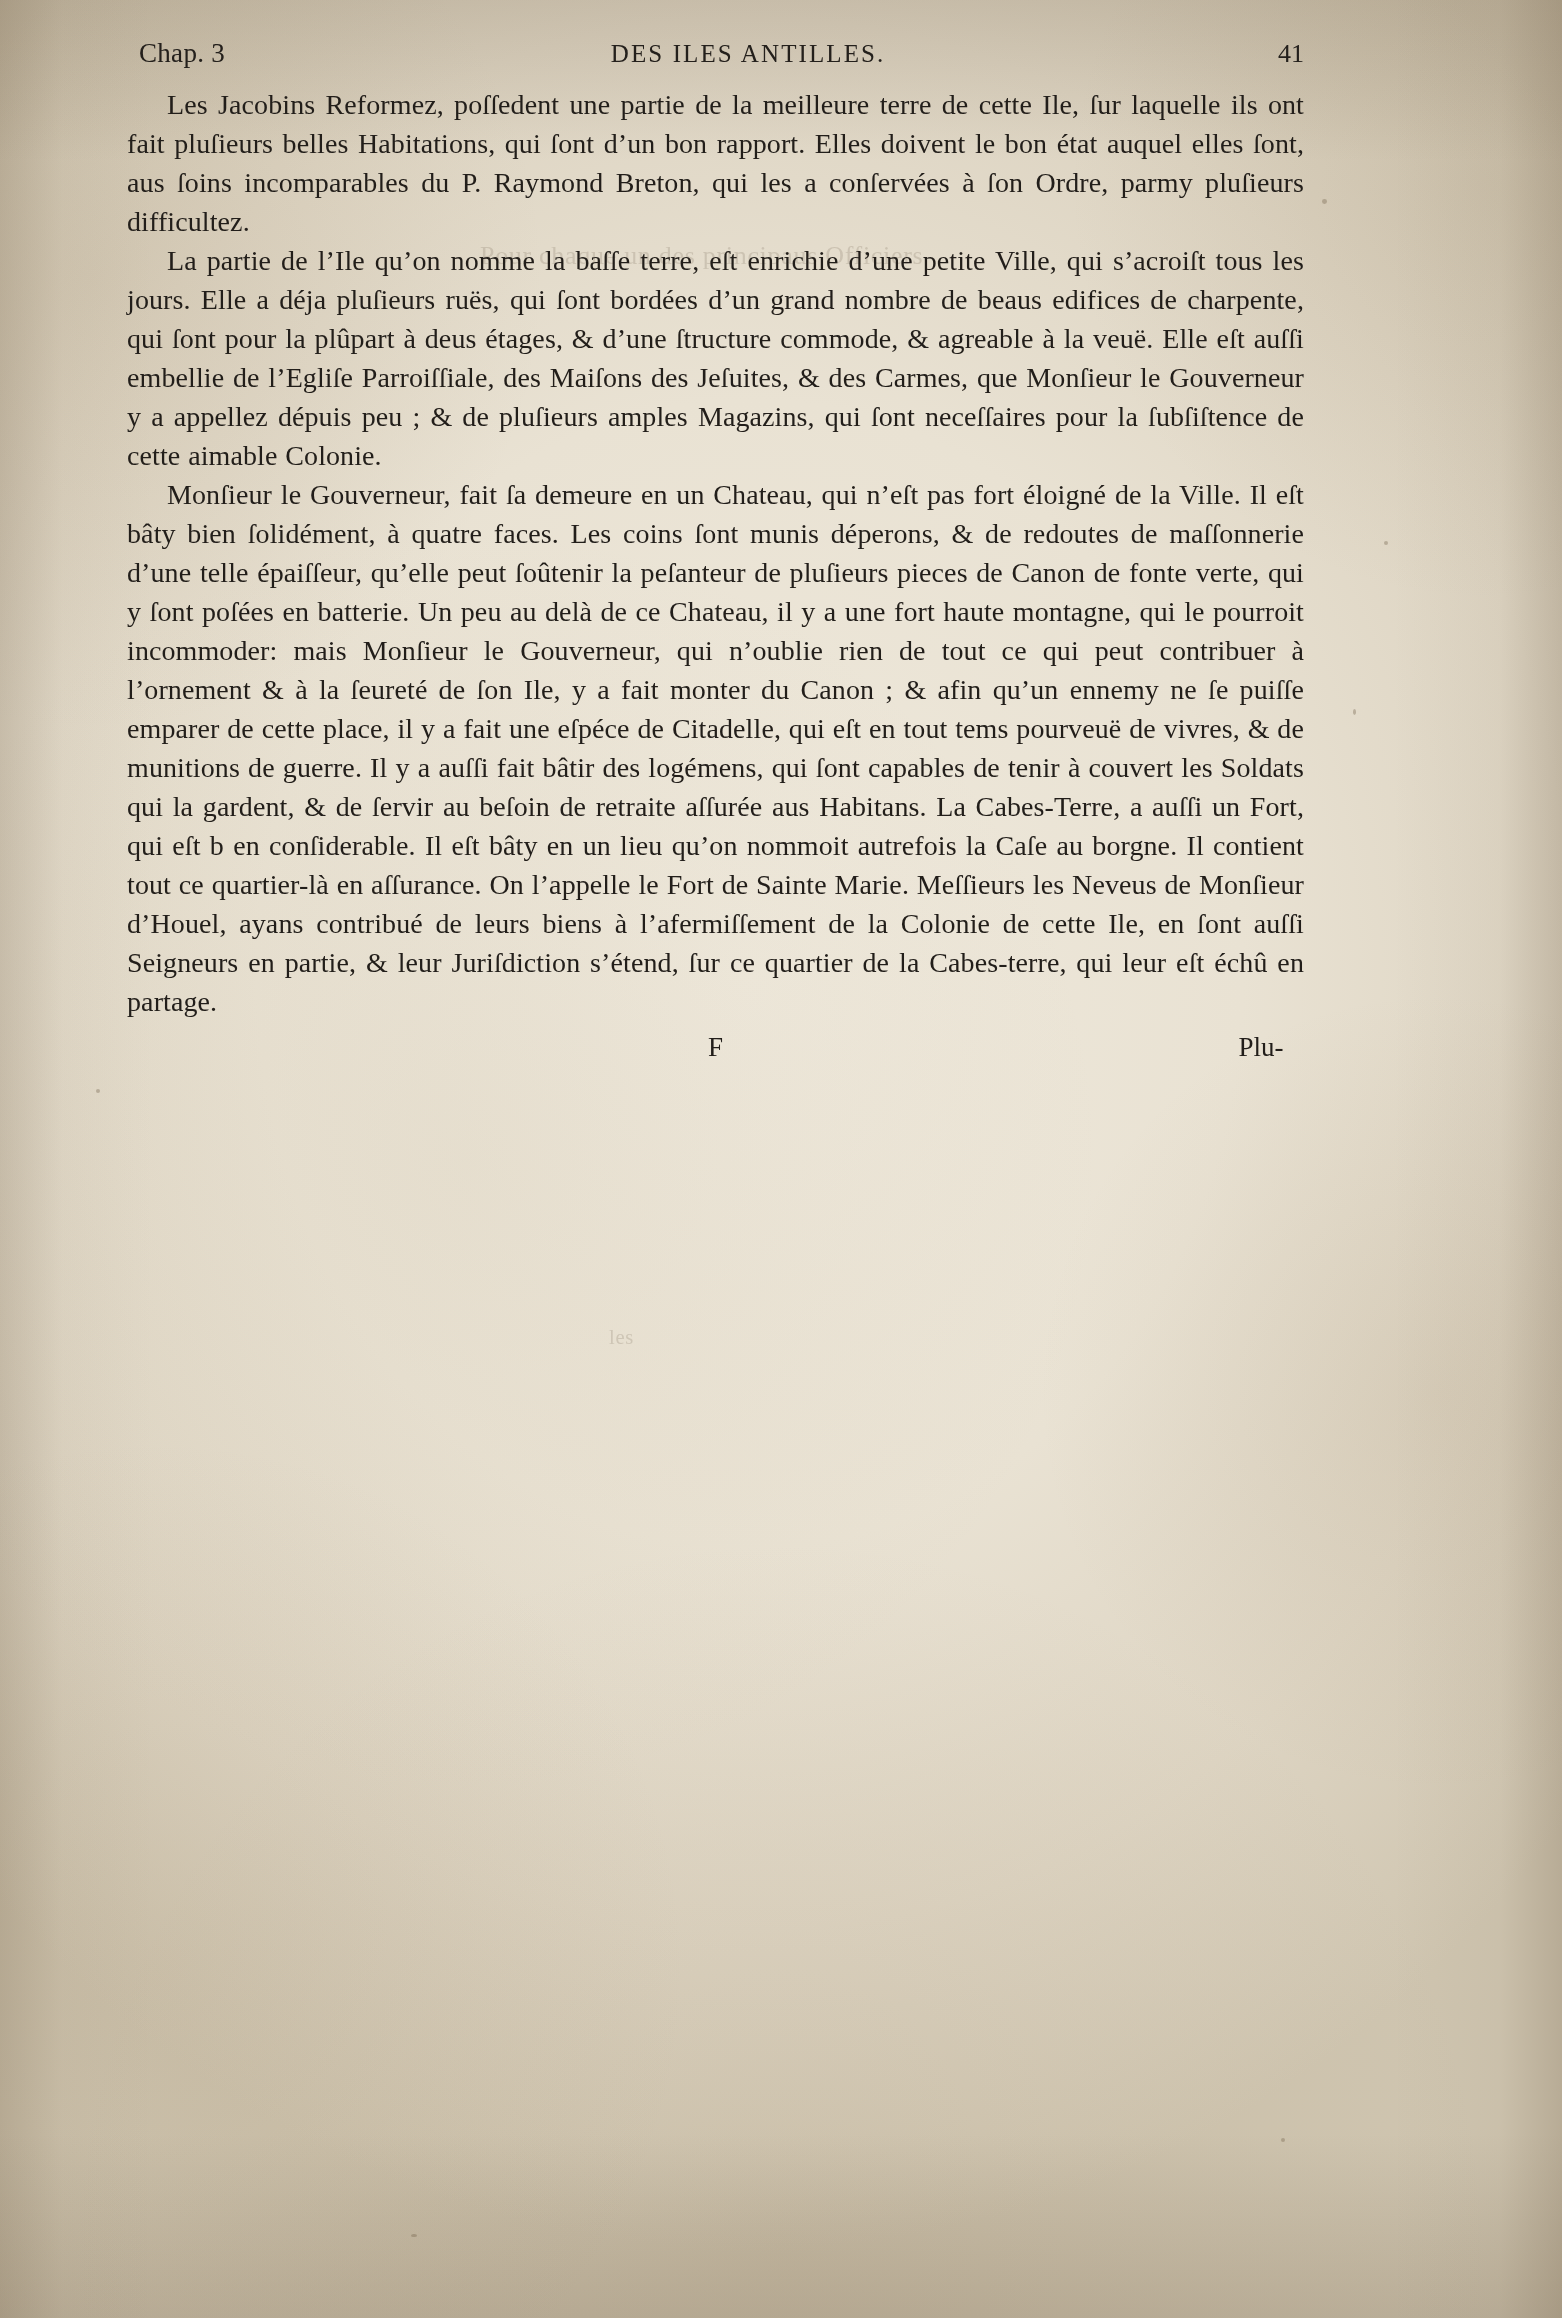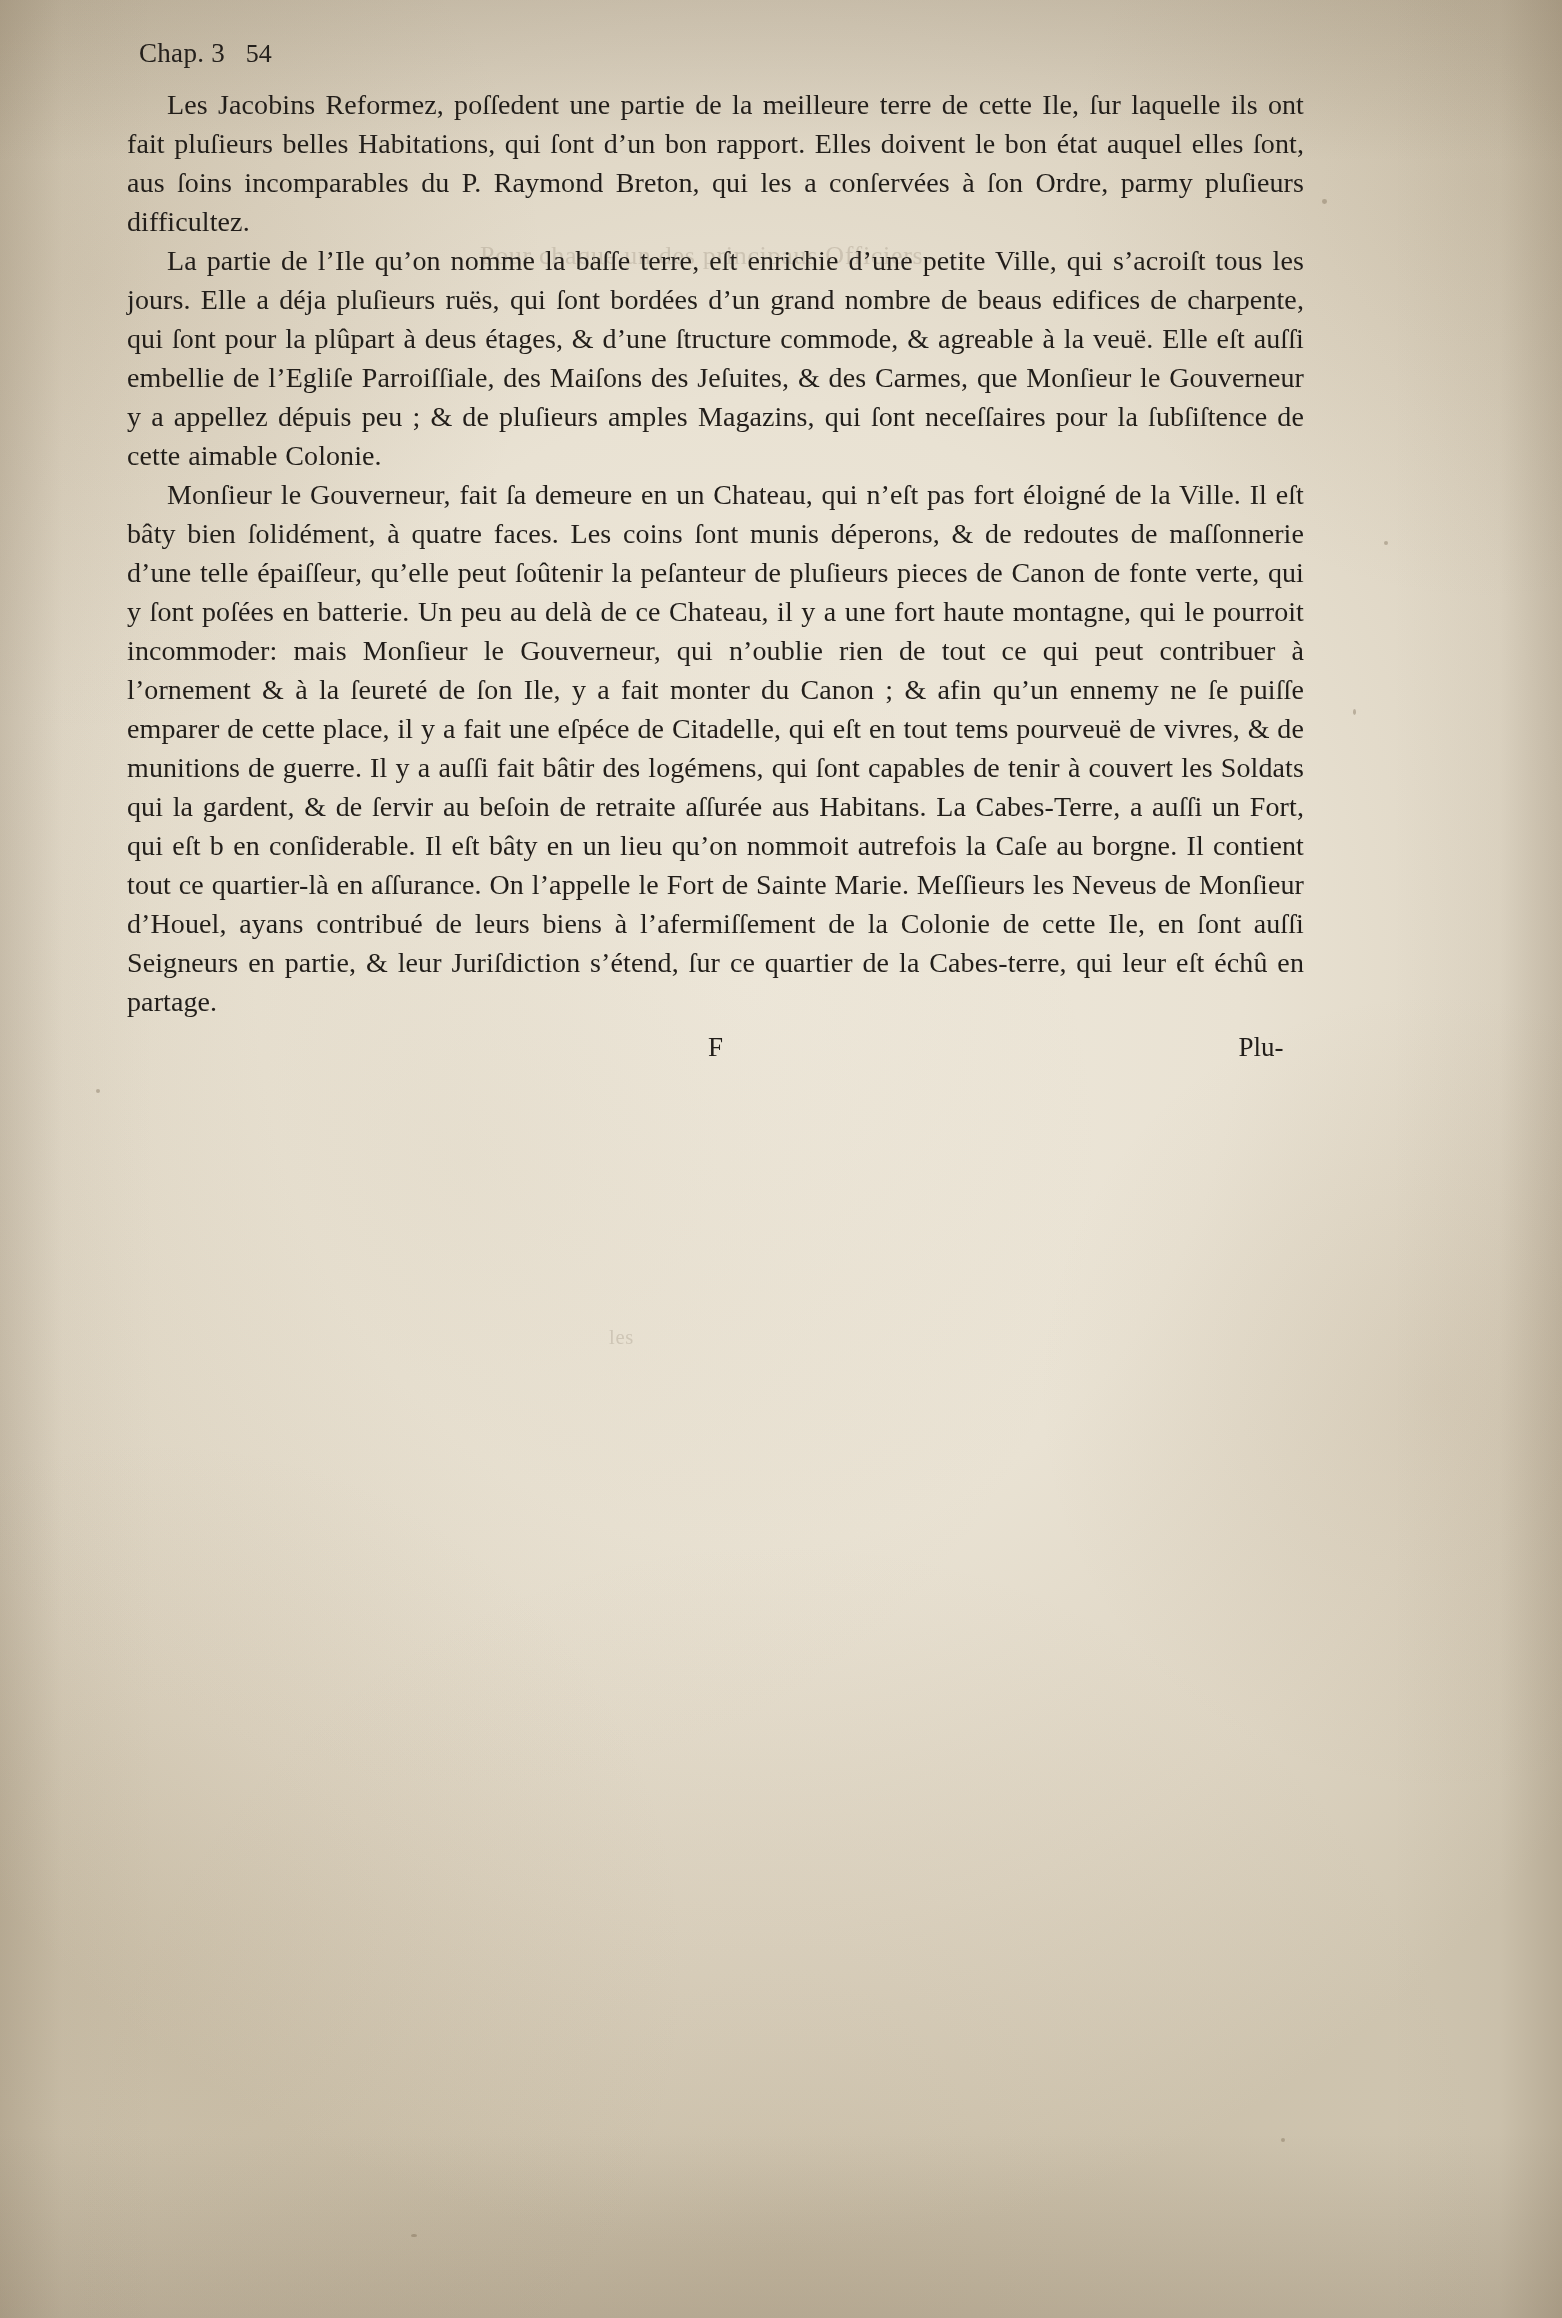--- a/index.html
+++ b/index.html
@@ -151,21 +151,22 @@
   <div class="speck" style="left:1384px; top:541px; width:4.1px; height:4.1px;"></div>
   <div class="speck" style="left:1353px; top:709px; width:3.4px; height:6.2px;"></div>
   <div class="speck" style="left:96px; top:1089px; width:4.1px; height:4.1px;"></div>
   <div class="speck" style="left:411px; top:2234px; width:5.5px; height:3.4px;"></div>
   <div class="speck" style="left:1281px; top:2138px; width:4.1px; height:4.1px;"></div>
 
   <div id="text-block">
 
     <div class="running-head">
       <div class="rh-chapter">Chap. 3</div>
-      <div class="rh-folio">54</div>
+      <div class="rh-title">DES ILES ANTILLES.</div>
+      <div class="rh-folio">41</div>
     </div>
 
     <p class="para">Les Jacobins Reformez, poſſedent une partie de la meilleure terre de cette Ile, ſur laquelle ils ont fait pluſieurs belles Habitations, qui ſont d’un bon rapport. Elles doivent le bon état auquel elles ſont, aus ſoins incomparables du P. Raymond Breton, qui les a conſervées à ſon Ordre, parmy pluſieurs difficultez.</p>
     <p class="para">La partie de l’Ile qu’on nomme la baſſe terre, eſt enrichie d’une petite Ville, qui s’acroiſt tous les jours. Elle a déja pluſieurs ruës, qui ſont bordées d’un grand nombre de beaus edifices de charpente, qui ſont pour la plûpart à deus étages, &amp; d’une ſtructure commode, &amp; agreable à la veuë. Elle eſt auſſi embellie de l’Egliſe Parroiſſiale, des Maiſons des Jeſuites, &amp; des Carmes, que Monſieur le Gouverneur y a appellez dépuis peu ; &amp; de pluſieurs amples Magazins, qui ſont neceſſaires pour la ſubſiſtence de cette aimable Colonie.</p>
     <p class="para">Monſieur le Gouverneur, fait ſa demeure en un Chateau, qui n’eſt pas fort éloigné de la Ville. Il eſt bâty bien ſolidément, à quatre faces. Les coins ſont munis déperons, &amp; de redoutes de maſſonnerie d’une telle épaiſſeur, qu’elle peut ſoûtenir la peſanteur de pluſieurs pieces de Canon de fonte verte, qui y ſont poſées en batterie. Un peu au delà de ce Chateau, il y a une fort haute montagne, qui le pourroit incommoder: mais Monſieur le Gouverneur, qui n’oublie rien de tout ce qui peut contribuer à l’ornement &amp; à la ſeureté de ſon Ile, y a fait monter du Canon ; &amp; afin qu’un ennemy ne ſe puiſſe emparer de cette place, il y a fait une eſpéce de Citadelle, qui eſt en tout tems pourveuë de vivres, &amp; de munitions de guerre. Il y a auſſi fait bâtir des logémens, qui ſont capables de tenir à couvert les Soldats qui la gardent, &amp; de ſervir au beſoin de retraite aſſurée aus Habitans. La Cabes-Terre, a auſſi un Fort, qui eſt b en conſiderable. Il eſt bâty en un lieu qu’on nommoit autrefois la Caſe au borgne. Il contient tout ce quartier-là en aſſurance. On l’appelle le Fort de Sainte Marie. Meſſieurs les Neveus de Monſieur d’Houel, ayans contribué de leurs biens à l’afermiſſement de la Colonie de cette Ile, en ſont auſſi Seigneurs en partie, &amp; leur Juriſdiction s’étend, ſur ce quartier de la Cabes-terre, qui leur eſt échû en partage.</p>
 
     <div class="foot">
       <div class="signature">F</div>
       <div class="catchword">Plu-</div>
     </div>

